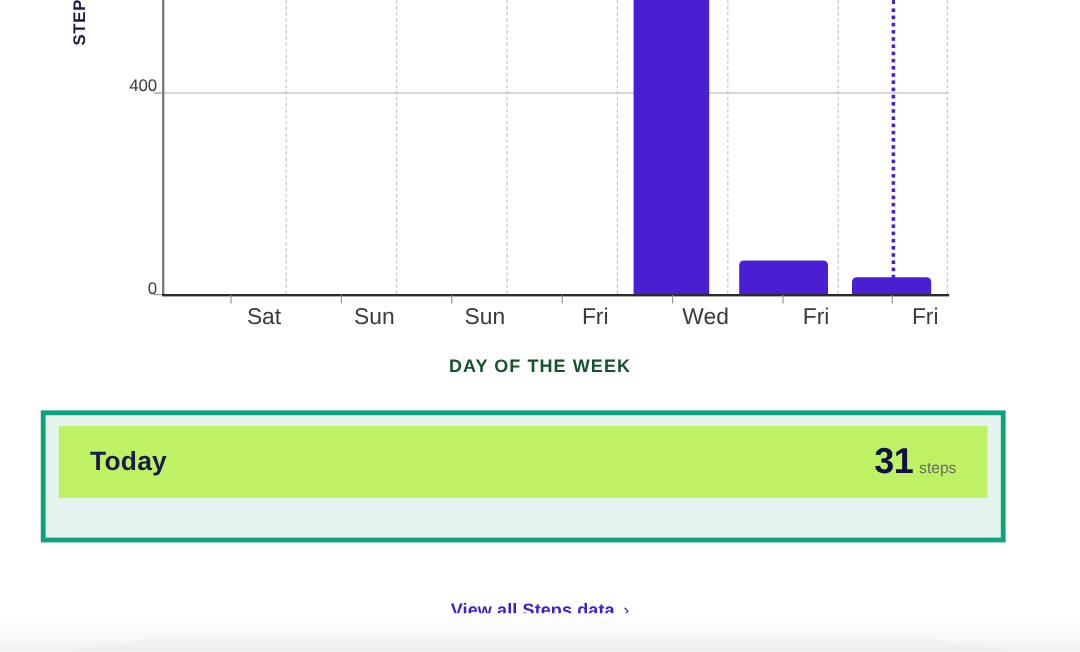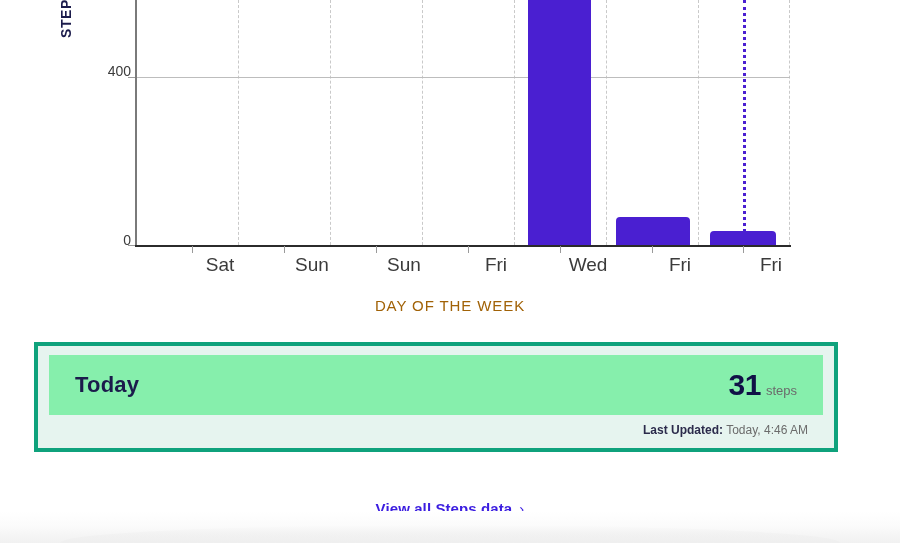--- a/index.html
+++ b/index.html
@@ -79,34 +79,34 @@
   #axis-title-y{
     position:absolute; left:58px; top:38px;
     font-size:14px; font-weight:bold; letter-spacing:.6px;
     color:#1b1b4b;
     transform:rotate(-90deg); transform-origin:left top;
     white-space:nowrap;
   }
   #axis-title-x{
     position:absolute; left:0; right:0; top:297px;
     text-align:center;
-    font-size:15px; font-weight:normal; letter-spacing:.9px;
-    color:#a16207;
+    font-size:15px; font-weight:bold; letter-spacing:.9px;
+    color:#14532d;
   }
 
   
   #today-card{
     position:absolute; left:34px; top:342px; width:804px; height:110px;
     box-sizing:border-box;
     border:4px solid #0FA27C;
     background:#E6F4EF;
   }
   #card-top{
     position:absolute; left:11px; top:9px; right:11px; height:60px;
-    background:#86efac;
+    background:#bef264;
     display:flex; align-items:center; justify-content:space-between;
     padding:0 26px; box-sizing:border-box;
   }
   #card-title{
     font-size:22px; font-weight:bold; color:#1B1B4B; letter-spacing:.2px;
   }
   #card-value-wrap{
     display:flex; align-items:baseline; gap:5px;text-align:right;
   }
   #card-value{
@@ -194,23 +194,19 @@
 </div>
 
 <div id="today-card">
   <div id="card-top">
     <div id="card-title">Today</div>
     <div id="card-value-wrap">
       <span id="card-value">31</span>
       <span id="card-unit">steps</span>
     </div>
   </div>
-  <div id="card-footer">
-    <b>Last Updated:</b>
-    <span>Today, 4:46 AM</span>
-  </div>
 </div>
 
 <div id="view-all">
   <span>View all Steps data</span><span class="chev">›</span>
 </div>
 
 <div id="bottom-fade"></div>
 
 </body></html>

